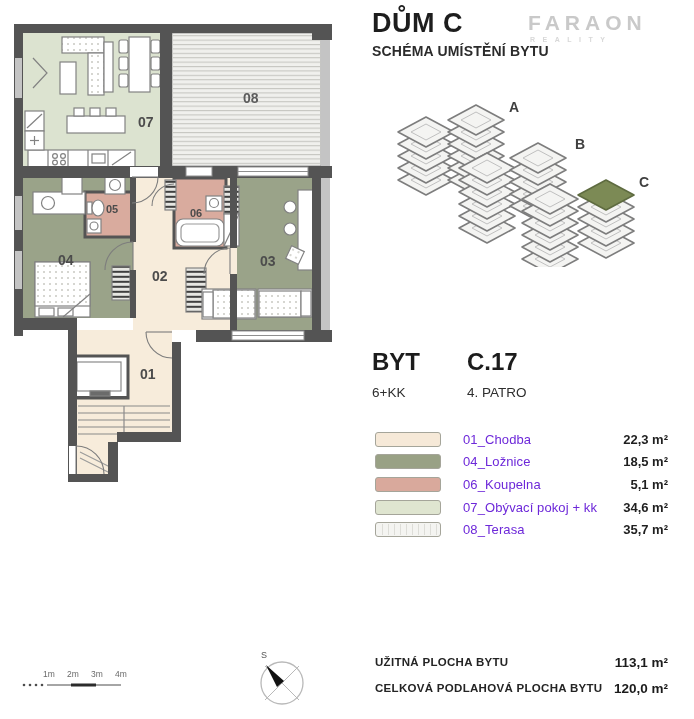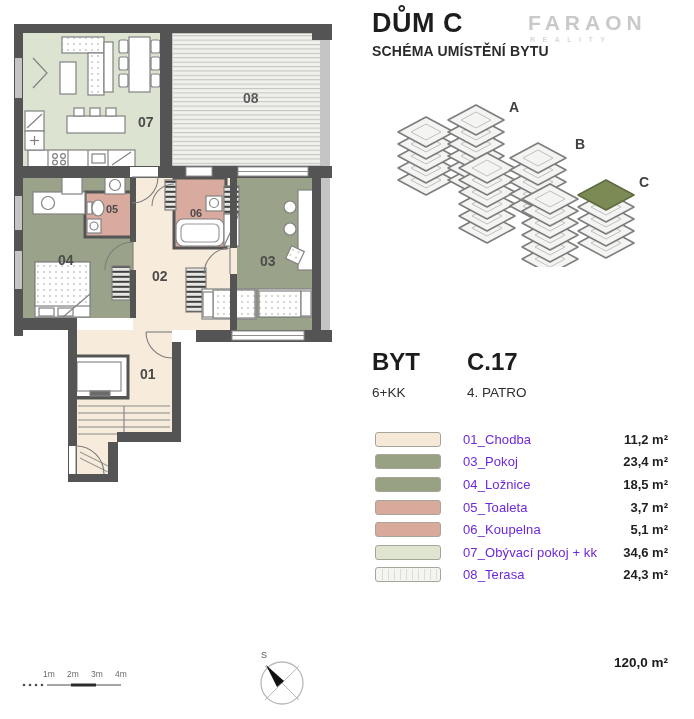--- a/index.html
+++ b/index.html
@@ -339,56 +339,51 @@
   </div>
   <div class="row2">
     <span class="c1">6+KK</span><span>4. PATRO</span>
   </div>
 </div>
 
 <div class="abs legend">
   <div class="legend-row">
     <span class="swatch" style="background-color: rgb(246, 233, 216);"></span>
     <span class="legend-label">01_Chodba</span>
-    <span class="legend-area">11,2 m²</span>
-  </div>
-  <div class="legend-row">
-    <span class="swatch" style="background-color: rgb(153, 161, 133);"></span>
-    <span class="legend-label">03_Pokoj</span>
-    <span class="legend-area">23,4 m²</span>
+    <span class="legend-area">22,3 m²</span>
   </div>
   <div class="legend-row">
     <span class="swatch" style="background-color: rgb(153, 161, 133);"></span>
     <span class="legend-label">04_Ložnice</span>
     <span class="legend-area">18,5 m²</span>
   </div>
   <div class="legend-row">
     <span class="swatch" style="background-color: rgb(217, 169, 156);"></span>
-    <span class="legend-label">05_Toaleta</span>
-    <span class="legend-area">3,7 m²</span>
-  </div>
-  <div class="legend-row">
-    <span class="swatch" style="background-color: rgb(217, 169, 156);"></span>
     <span class="legend-label">06_Koupelna</span>
     <span class="legend-area">5,1 m²</span>
   </div>
   <div class="legend-row">
     <span class="swatch" style="background-color: rgb(223, 229, 208);"></span>
     <span class="legend-label">07_Obývací pokoj + kk</span>
     <span class="legend-area">34,6 m²</span>
   </div>
   <div class="legend-row">
     <span class="swatch hatch" style="background-color: rgb(244, 244, 241);"></span>
     <span class="legend-label">08_Terasa</span>
-    <span class="legend-area">24,3 m²</span>
+    <span class="legend-area">35,7 m²</span>
   </div>
 </div>
 
 <div class="abs totals">
   <div class="totals-row">
+    <span class="totals-label">UŽITNÁ PLOCHA BYTU</span>
+    <span class="totals-value">113,1 m²</span>
+  </div>
+  <div class="totals-row">
+    <span class="totals-label">CELKOVÁ PODLAHOVÁ PLOCHA BYTU</span>
     <span class="totals-value">120,0 m²</span>
   </div>
 </div>
 
 <svg class="abs scalebar" width="150" height="28" viewBox="0 0 150 28">
   <g fill="#4d4d4d">
     <circle cx="2" cy="19" r="1.3"></circle>
       <circle cx="8" cy="19" r="1.3"></circle>
       <circle cx="14" cy="19" r="1.3"></circle>
       <circle cx="20" cy="19" r="1.3"></circle>

